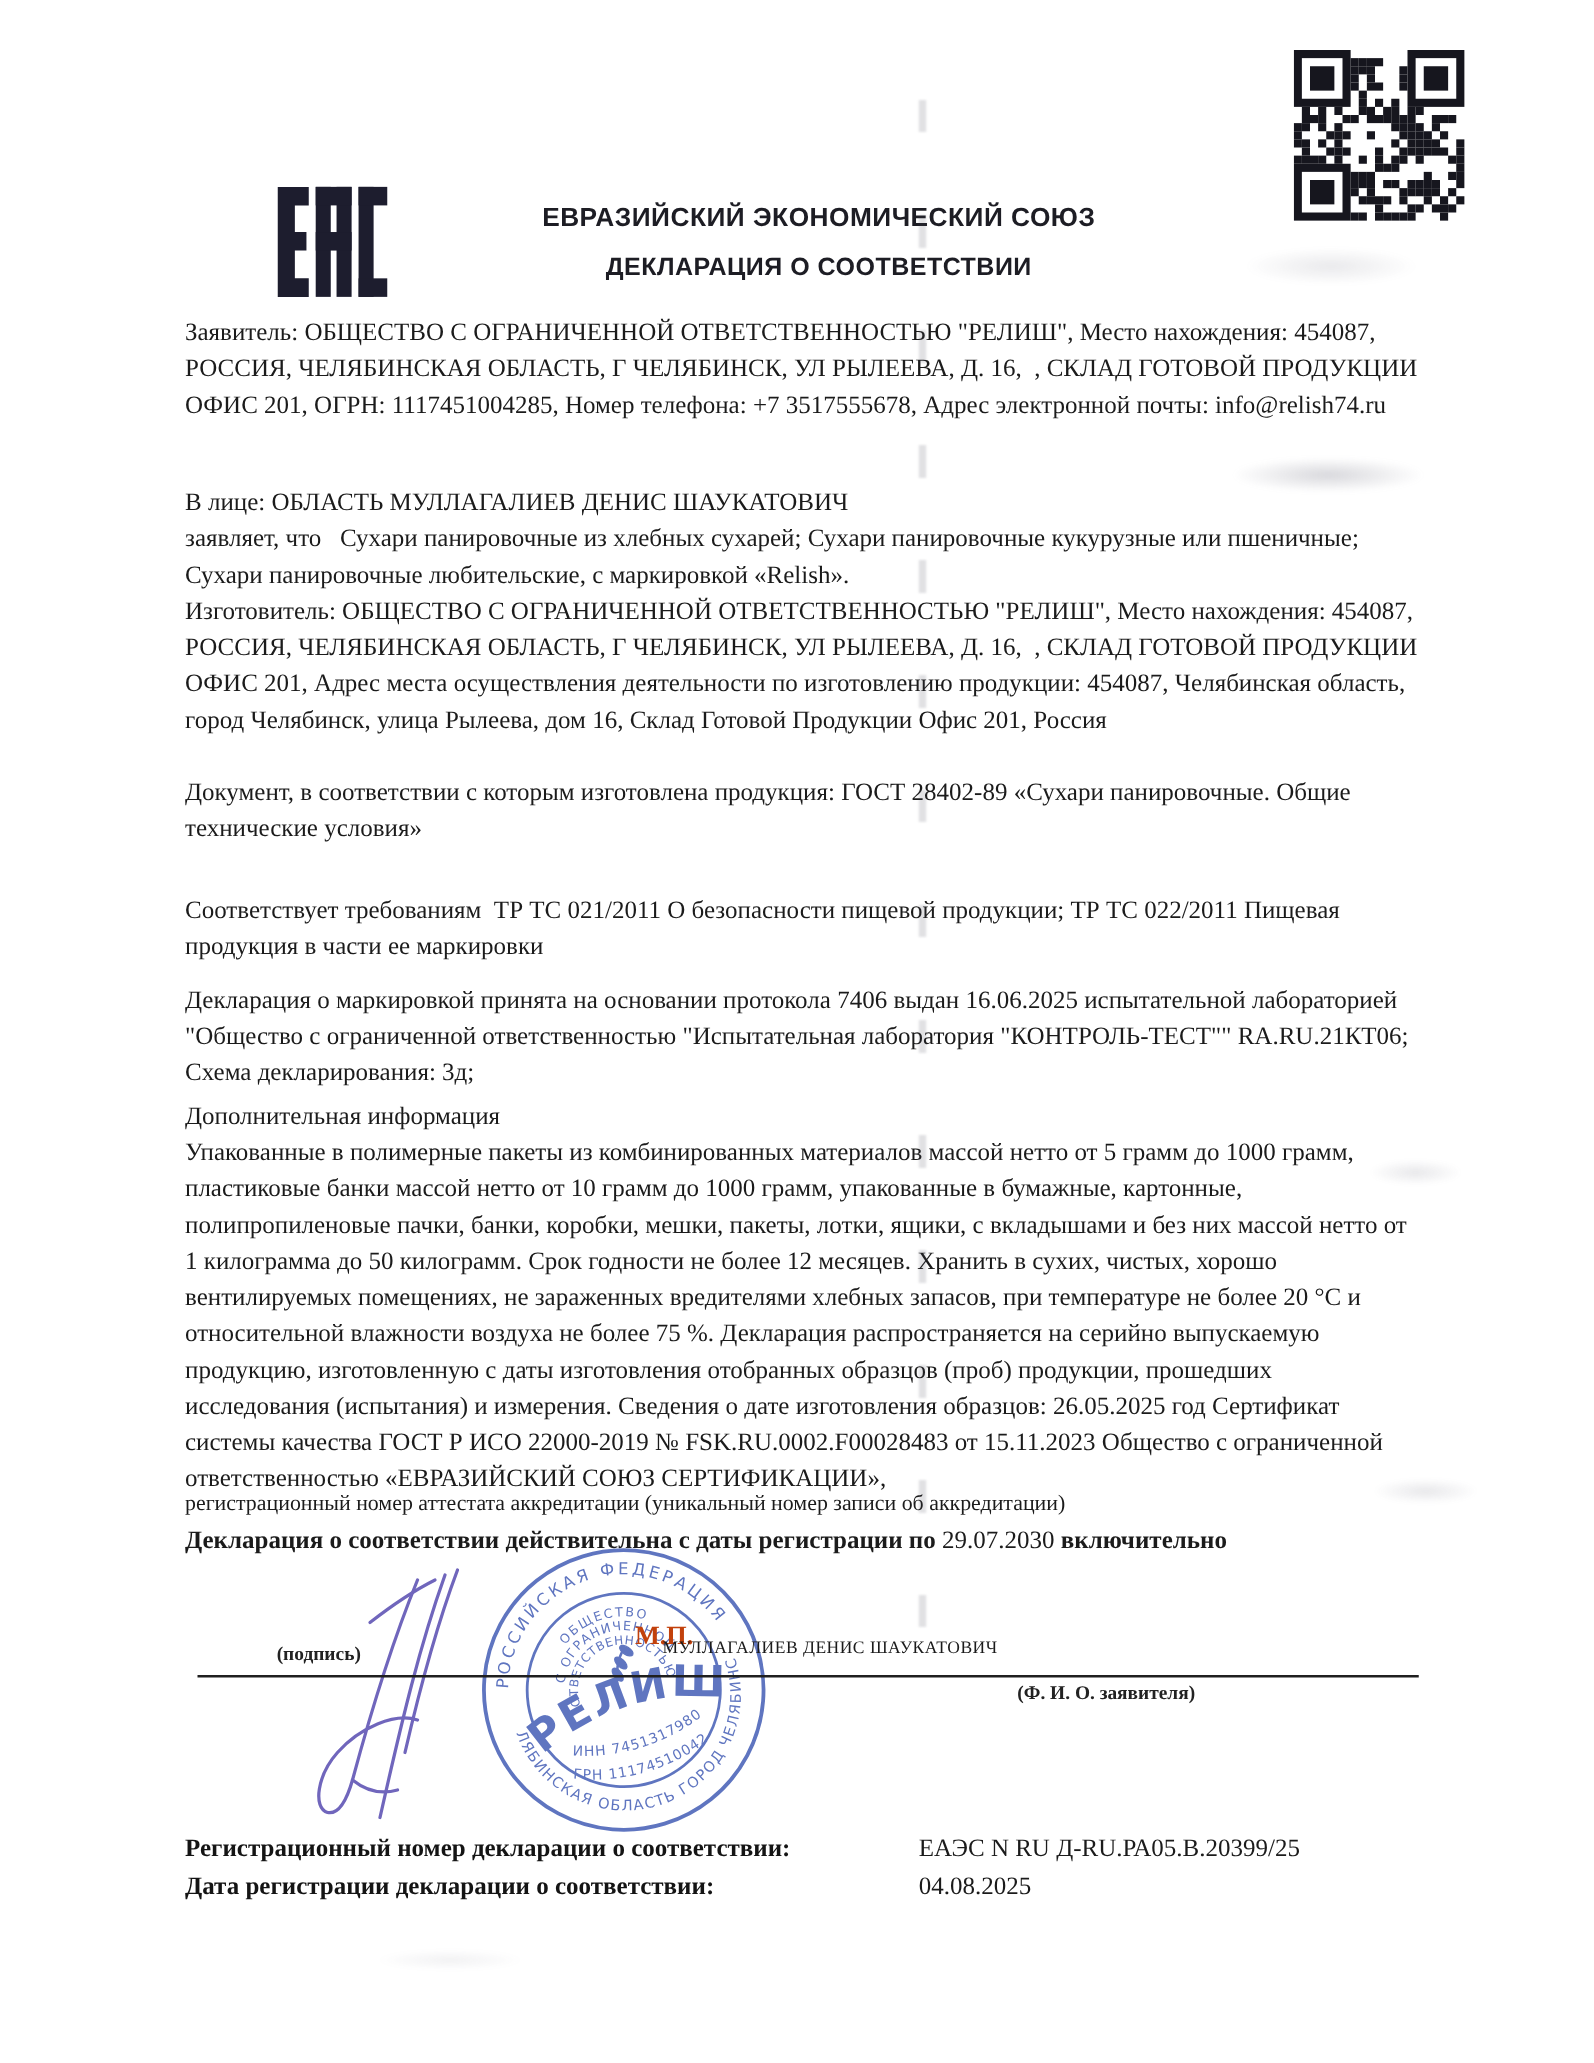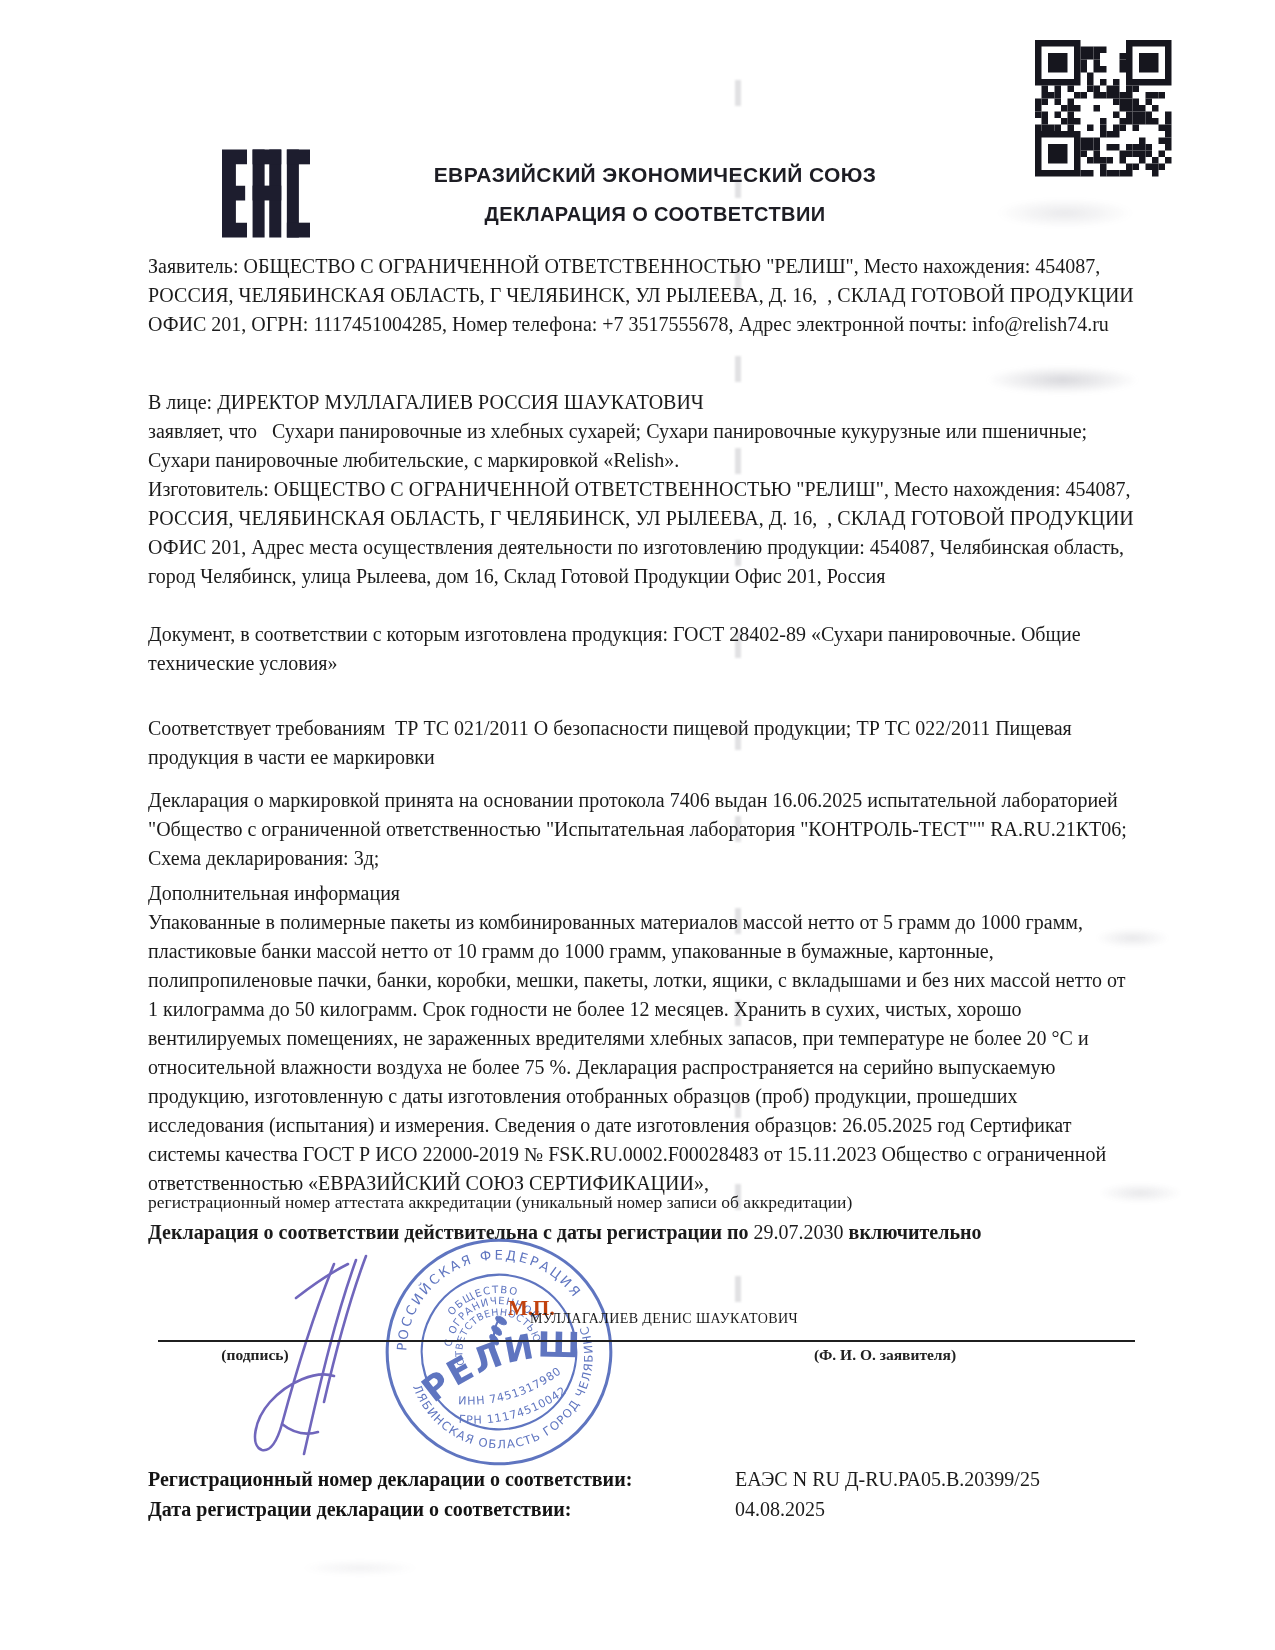--- a/index.html
+++ b/index.html
@@ -20,21 +20,21 @@
   .para{left:148px; width:990px; font-size:20px; line-height:29px; white-space:pre-wrap;}
   .para b{font-weight:normal;}
   .small-line{left:148px; width:990px; font-size:17.5px; line-height:24px;}
   .validity{font-weight:bold;}
   .validity .reg{font-weight:normal;}
   
   .mp{left:508px; top:1296px; font-size:21px; font-weight:bold; color:#c2410c;}
   .signer-name{left:530px; top:1311px; font-size:14px; letter-spacing:.4px;}
   .sig-line{left:158px; top:1340px; width:977px; border-top:2.2px solid #1f1f1f; height:0;}
   .caption{font-size:15.5px; font-weight:bold; color:#222;}
-  .cap-sign{left:200px; top:1346px; width:110px; text-align:center;}
+  .cap-sign{left:200px; top:1315px; width:110px; text-align:center;}
   .cap-fio{left:760px; top:1346px; width:250px; text-align:center;}
   .reg-label{left:148px; font-size:20px; font-weight:bold; color:#141414;}
   .reg-value{left:735px; font-size:20px;}
   .row1{top:1456px;margin-top:12px;} .row2{top:1498px;}
   
   .stamp{left:377px; top:1230px; transform:rotate(-17deg); opacity:.88;}
   .handsign{left:238px; top:1254px; opacity:.9;}
   
   .streak{left:735px; top:80px; width:6px; height:1260px;
     background:repeating-linear-gradient(180deg, rgba(70,70,85,.16) 0 26px, transparent 26px 92px);
@@ -227,21 +227,21 @@
         <rect x="71.5" y="130.0" width="6.5" height="6.5"></rect>
         <rect x="78.0" y="130.0" width="6.5" height="6.5"></rect>
         <rect x="84.5" y="130.0" width="6.5" height="6.5"></rect>
         <rect x="91.0" y="130.0" width="6.5" height="6.5"></rect>
         <rect x="117.0" y="130.0" width="6.5" height="6.5"></rect>
       </g>
   </svg>
 
   <div class="abs para" style="top:252px"><b>Заявитель:</b><span> ОБЩЕСТВО С ОГРАНИЧЕННОЙ ОТВЕТСТВЕННОСТЬЮ "РЕЛИШ", Место нахождения: 454087, РОССИЯ, ЧЕЛЯБИНСКАЯ ОБЛАСТЬ, Г ЧЕЛЯБИНСК, УЛ РЫЛЕЕВА, Д. 16,  , СКЛАД ГОТОВОЙ ПРОДУКЦИИ ОФИС 201, ОГРН: 1117451004285, Номер телефона: +7 3517555678, Адрес электронной почты: info@relish74.ru</span></div>
 
-  <div class="abs para" style="top:388px"><b>В лице:</b><span> ДИРЕКТОР МУЛЛАГАЛИЕВ РОССИЯ ШАУКАТОВИЧ</span></div>
+  <div class="abs para" style="top:388px"><b>В лице:</b><span> ОБЛАСТЬ МУЛЛАГАЛИЕВ ДЕНИС ШАУКАТОВИЧ</span></div>
 
   <div class="abs para" style="top:417px"><b>заявляет, что</b><span>   Сухари панировочные из хлебных сухарей; Сухари панировочные кукурузные или пшеничные; Сухари панировочные любительские, с маркировкой «Relish».</span></div>
 
   <div class="abs para" style="top:475px"><b>Изготовитель:</b><span> ОБЩЕСТВО С ОГРАНИЧЕННОЙ ОТВЕТСТВЕННОСТЬЮ "РЕЛИШ", Место нахождения: 454087, РОССИЯ, ЧЕЛЯБИНСКАЯ ОБЛАСТЬ, Г ЧЕЛЯБИНСК, УЛ РЫЛЕЕВА, Д. 16,  , СКЛАД ГОТОВОЙ ПРОДУКЦИИ ОФИС 201, Адрес места осуществления деятельности по изготовлению продукции: 454087, Челябинская область, город Челябинск, улица Рылеева, дом 16, Склад Готовой Продукции Офис 201, Россия</span></div>
 
   <div class="abs para" style="top:620px"><span>Документ, в соответствии с которым изготовлена продукция: ГОСТ 28402-89 «Сухари панировочные. Общие технические условия»</span></div>
 
 
   <div class="abs para" style="top:714px"><b>Соответствует требованиям</b><span>  ТР ТС 021/2011 О безопасности пищевой продукции; ТР ТС 022/2011 Пищевая продукция в части ее маркировки</span></div>
 

